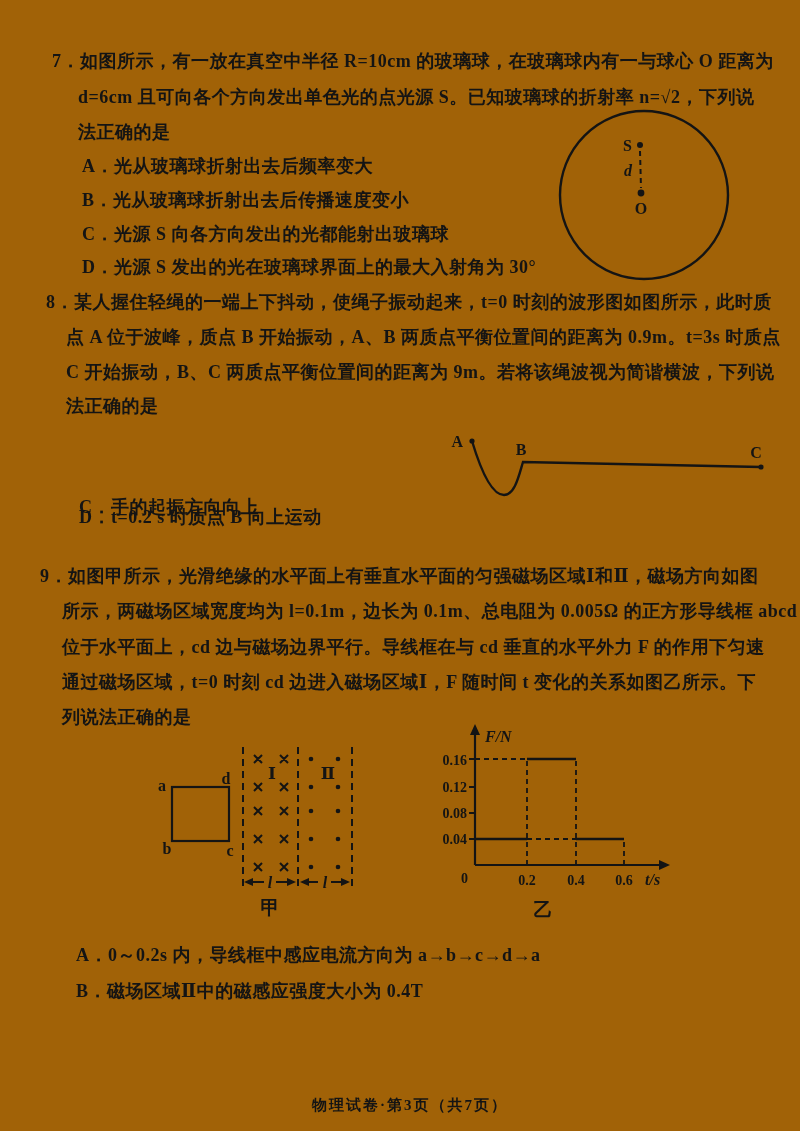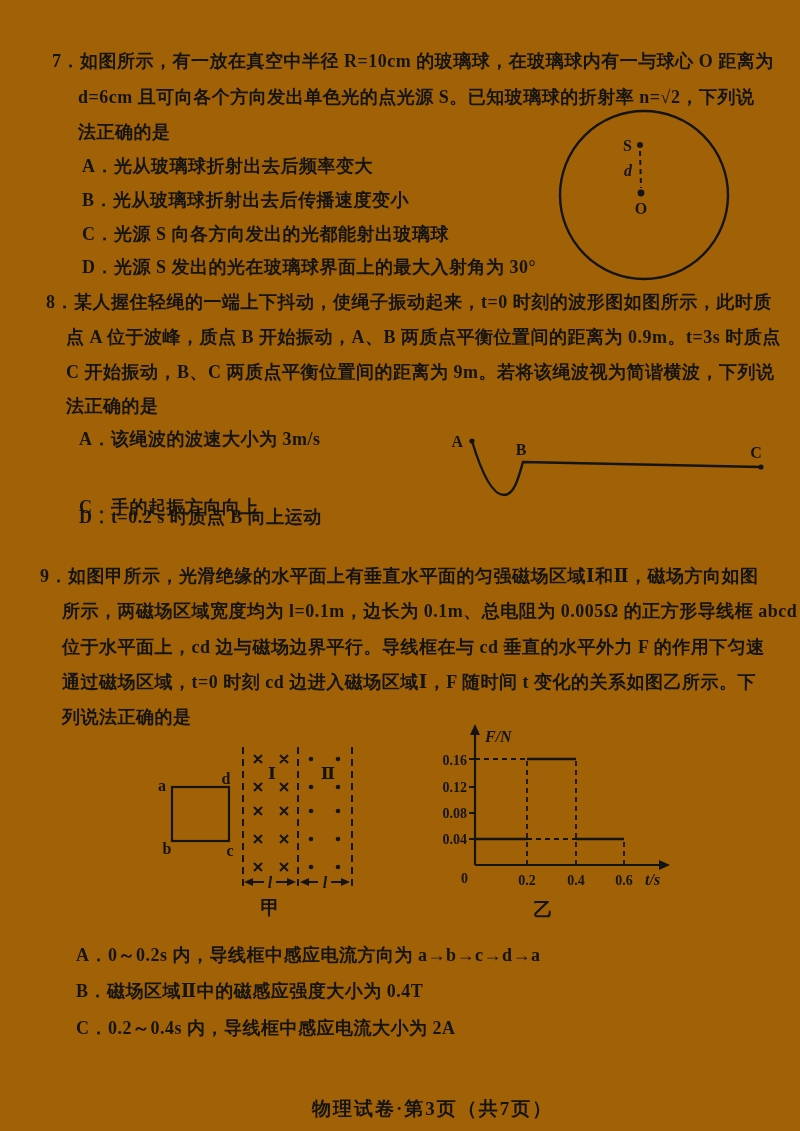--- a/index.html
+++ b/index.html
@@ -7,21 +7,21 @@
     position:relative;width:800px;height:1131px;
     background:#a16207;color:#141414;overflow:hidden;
     font-family:"Liberation Serif","DejaVu Serif",serif;
   }
   .tline{
     position:absolute;white-space:nowrap;line-height:1.25;
     font-size:18px;font-weight:600;letter-spacing:0.5px;
   }
   .opt{font-weight:600;}
   .footer{
-    position:absolute;font-size:19px;font-weight:700;letter-spacing:2px;text-align:right;
+    position:absolute;font-size:15px;font-weight:700;letter-spacing:2px;text-align:right;
   }
   svg{position:absolute;overflow:visible;}
   svg text{font-family:"Liberation Serif","DejaVu Serif",serif;fill:#141414;}
   .figlabel{font-size:16px;font-weight:700;}
   .figvar{font-size:16px;font-style:italic;font-weight:700;}
   .tick{font-size:14px;font-weight:600;}
   .caption{font-size:19px;font-weight:700;}
   .stroke{stroke:#141414;fill:none;}
 </style>
 </head>
@@ -44,41 +44,39 @@
     <line x1="92" y1="47" x2="93" y2="84" class="stroke" stroke-width="2" stroke-dasharray="5,4"></line>
     <text x="80" y="72" text-anchor="middle" class="figvar">d</text>
     <circle cx="93" cy="89" r="3.4" fill="#141414"></circle>
     <text x="93" y="110" text-anchor="middle" class="figlabel">O</text>
   </svg>
 
   <div class="tline" style="left:46px;top:291px">8．某人握住轻绳的一端上下抖动，使绳子振动起来，t=0 时刻的波形图如图所示，此时质</div>
   <div class="tline" style="left:66px;top:326px">点 A 位于波峰，质点 B 开始振动，A、B 两质点平衡位置间的距离为 0.9m。t=3s 时质点</div>
   <div class="tline" style="left:66px;top:361px">C 开始振动，B、C 两质点平衡位置间的距离为 9m。若将该绳波视为简谐横波，下列说</div>
   <div class="tline" style="left:66px;top:395px">法正确的是</div>
-  <div class="tline opt" style="left:79px;top:428px">A．该绳波的波速大小为 3m/s</div>
   <div class="tline opt" style="left:79px;top:496px">C．手的起振方向向上</div>
   <div class="tline opt" style="left:79px;top:506px">D．t=0.2 s 时质点 B 向上运动</div>
 
   <svg style="left:445px;top:425px" width="330" height="90" viewBox="0 0 330 90">
     <text x="18" y="22" text-anchor="end" class="figlabel">A</text>
     <circle cx="27" cy="16" r="2.6" fill="#141414"></circle>
     <path d="M 27,16 C 33,36 45,70 59,70 C 70,70 74,50 78,37 L 316,42" class="stroke" stroke-width="2.4"></path>
     <text x="76" y="30" text-anchor="middle" class="figlabel">B</text>
     <circle cx="316" cy="42" r="2.6" fill="#141414"></circle>
     <text x="311" y="33" text-anchor="middle" class="figlabel">C</text>
   </svg>
 
   <div class="tline" style="left:40px;top:565px">9．如图甲所示，光滑绝缘的水平面上有垂直水平面的匀强磁场区域Ⅰ和Ⅱ，磁场方向如图</div>
   <div class="tline" style="left:62px;top:600px">所示，两磁场区域宽度均为 l=0.1m，边长为 0.1m、总电阻为 0.005Ω 的正方形导线框 abcd</div>
   <div class="tline" style="left:62px;top:636px">位于水平面上，cd 边与磁场边界平行。导线框在与 cd 垂直的水平外力 F 的作用下匀速</div>
   <div class="tline" style="left:62px;top:671px">通过磁场区域，t=0 时刻 cd 边进入磁场区域Ⅰ，F 随时间 t 变化的关系如图乙所示。下</div>
   <div class="tline" style="left:62px;top:706px">列说法正确的是</div>
   <div class="tline opt" style="left:76px;top:944px">A．0～0.2s 内，导线框中感应电流方向为 a→b→c→d→a</div>
   <div class="tline opt" style="left:76px;top:980px">B．磁场区域Ⅱ中的磁感应强度大小为 0.4T</div>
-  <div class="tline opt" style="left:76px;top:1017px">C．0.2～0.4s 内，导线框中感应电流大小为 2A</div>
 
   <svg style="left:150px;top:738px" width="270" height="180" viewBox="0 0 270 180">
 
     <rect x="22" y="49" width="57" height="54" class="stroke" stroke-width="2.2"></rect>
     <text x="16" y="53" text-anchor="end" class="figlabel">a</text>
     <text x="76" y="46" text-anchor="middle" class="figlabel">d</text>
     <text x="17" y="116" text-anchor="middle" class="figlabel">b</text>
     <text x="80" y="118" text-anchor="middle" class="figlabel">c</text>
 
     <g class="stroke" stroke-width="2" stroke-dasharray="7,5">

